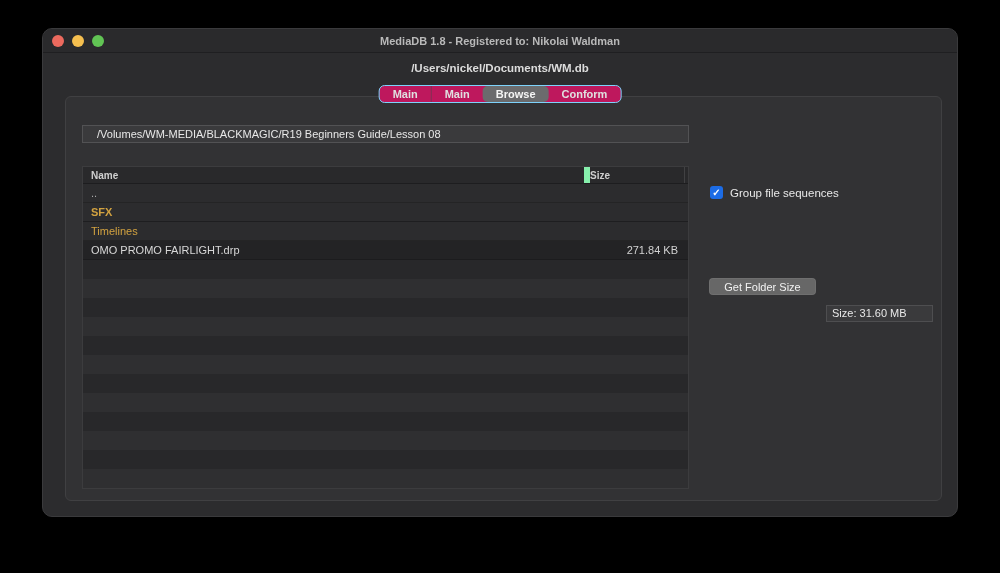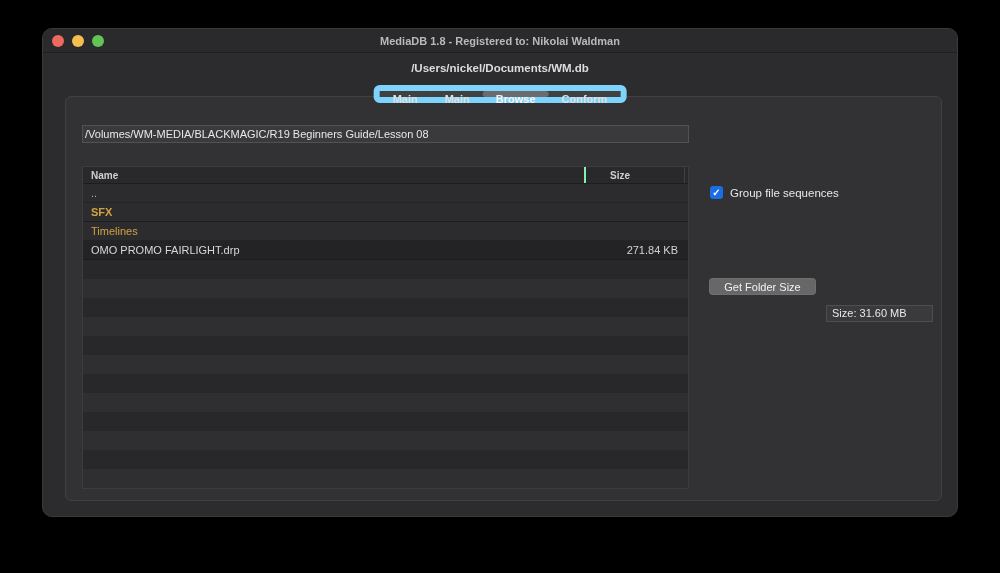--- a/index.html
+++ b/index.html
@@ -15,40 +15,40 @@
   .traffic{position:absolute;left:9px;top:6px;display:flex;gap:8px;}
   .light{width:12px;height:12px;border-radius:50%;}
   .light.red{background:#ec6a5e;}
   .light.yellow{background:#f5bf4f;}
   .light.green{background:#61c454;}
   .title{height:24px;line-height:24px;text-align:center;font-size:11px;font-weight:700;color:#b9b9b9;}
 
   .dbpath{margin-top:9px;text-align:center;font-size:11.5px;font-weight:700;color:#dcdcdc;}
 
   .tabs{position:absolute;left:50%;top:56px;transform:translateX(-50%);z-index:3;
-    display:flex;align-items:stretch;height:18px;background:#404040;border-radius:6px;
-    border:6px solid #7dd3fc;}
+    display:flex;align-items:stretch;height:18px;background:#be185d;border-radius:6px;
+    border:1px solid #7dd3fc;}
   .tab{padding:0 13px;line-height:16px;font-size:11px;font-weight:700;color:#e0e0e0;
     border-radius:5px;cursor:default;position:relative;}
   .tab.selected{background:#6b6b6d;color:#f5f5f5;}
   .tab.divided{border-right:1px solid #48484a;border-radius:5px 0 0 5px;}
 
   .panel{position:absolute;left:22px;top:67px;width:877px;height:405px;
     background:#323234;border:1px solid #404042;border-radius:6px;z-index:1;}
 
   .pathfield{position:absolute;left:16px;top:28px;width:607px;height:18px;
     background:#3a3a3c;border:1px solid #525254;color:#e8e8e8;font-size:11px;
-    line-height:16px;padding:0 2px;white-space:nowrap;overflow:hidden;}
+    line-height:16px;padding:0 14px;white-space:nowrap;overflow:hidden;}
 
   .table{position:absolute;left:16px;top:69px;width:607px;border:1px solid #3c3c3e;
     background:#4c1d95;}
   .thead{display:flex;height:17px;background:#29292b;border-bottom:1px solid #1d1d1f;
     font-size:10px;font-weight:700;color:#cfcfcf;}
   .th-name{flex:1;padding-left:8px;line-height:17px;}
-  .th-size{width:104px;border-left:2px solid #86efac;padding-left:24px;line-height:17px;position:relative;}
+  .th-size{width:104px;border-left:6px solid #86efac;padding-left:0;line-height:17px;position:relative;}
   .th-size:after{content:"";position:absolute;right:3px;top:0;bottom:0;width:1px;background:#414143;}
 
   .row{display:flex;height:19px;font-size:11px;line-height:18px;border-bottom:1px solid rgba(0,0,0,.18);}
   .cell-name{flex:1;padding-left:8px;white-space:nowrap;overflow:hidden;color:#d8d8d8;}
   .cell-size{width:104px;text-align:right;padding-right:10px;color:#d2d2d2;}
   .row.parent{background:#2c2c2e;} .row.parent .cell-name{color:#a8a8a8;}
   .row.selected{background:#2b5ac6;border-bottom-color:rgba(0,0,0,.3);}
   .row.selected .cell-name{color:#d8d2ad;font-weight:700;}
   .row.folder{background:#2c2c2e;}
   .row.folder .cell-name{color:#d2a240;}

